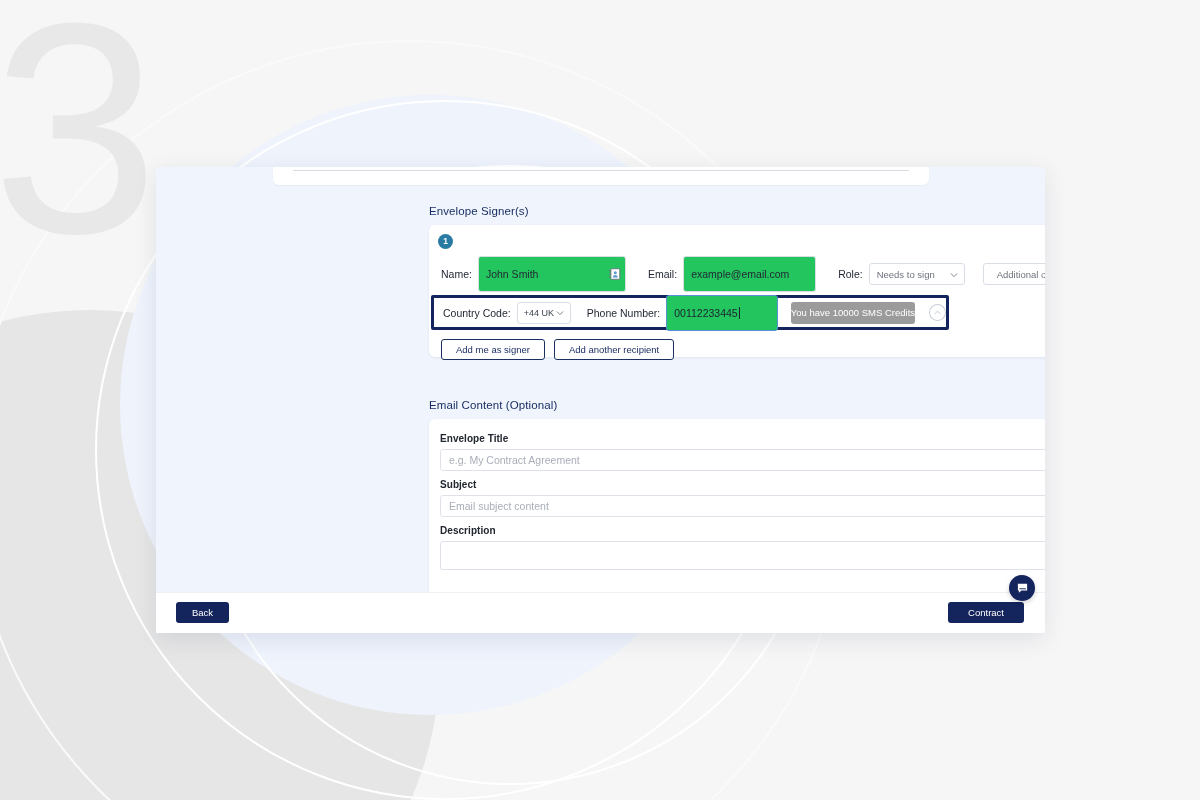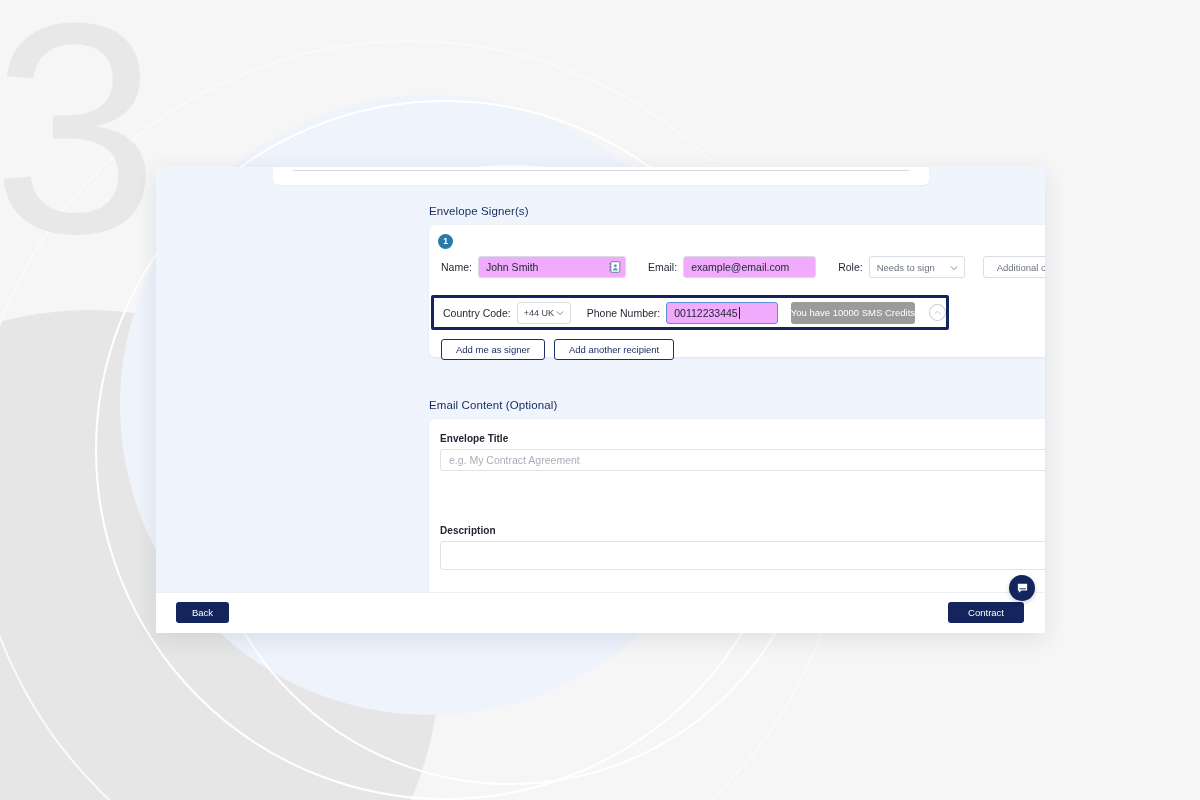--- a/index.html
+++ b/index.html
@@ -89,22 +89,22 @@
     font-size:8.5px; line-height:15px; text-align:center; font-weight:700;
   }
 
   .row { position:absolute; display:flex; align-items:center; }
   .row-1 { left:12px; top:31px; }
 
   .fld-label {
     font-size:10.5px; color:#1e2430; margin-right:6px; white-space:nowrap;
   }
   .inp {
-    height:22px; border:1px solid #d9dde4; border-radius:3px;
-    background:#f0abfc; font-size:10.5px; color:#242a35;
+    height:36px; border:1px solid #d9dde4; border-radius:3px;
+    background:#22c55e; font-size:10.5px; color:#242a35;
     padding:0 7px; display:flex; align-items:center;
     font-family:"Liberation Sans", sans-serif;
   }
   .inp.name  { width:148px; position:relative; padding-right:22px; }
   .inp.email { width:133px; }
 
   .contact-icon {
     position:absolute; right:4px; top:50%; transform:translateY(-50%);
     width:13px; height:13px; line-height:1;
   }
@@ -319,20 +319,24 @@
 
     <div class="section-title title-email">Email Content (Optional)</div>
 
     <div class="card card-email">
 
       <div class="fgroup fg-title">
         <div class="fg-label">Envelope Title</div>
         <div class="fg-input">e.g. My Contract Agreement</div>
       </div>
 
+      <div class="fgroup fg-subj">
+        <div class="fg-label">Subject</div>
+        <div class="fg-input">Email subject content</div>
+      </div>
 
       <div class="fgroup fg-desc">
         <div class="fg-label">Description</div>
         <div class="fg-textarea"></div>
       </div>
     </div>
 
   </div>
 
   <div class="footer">

